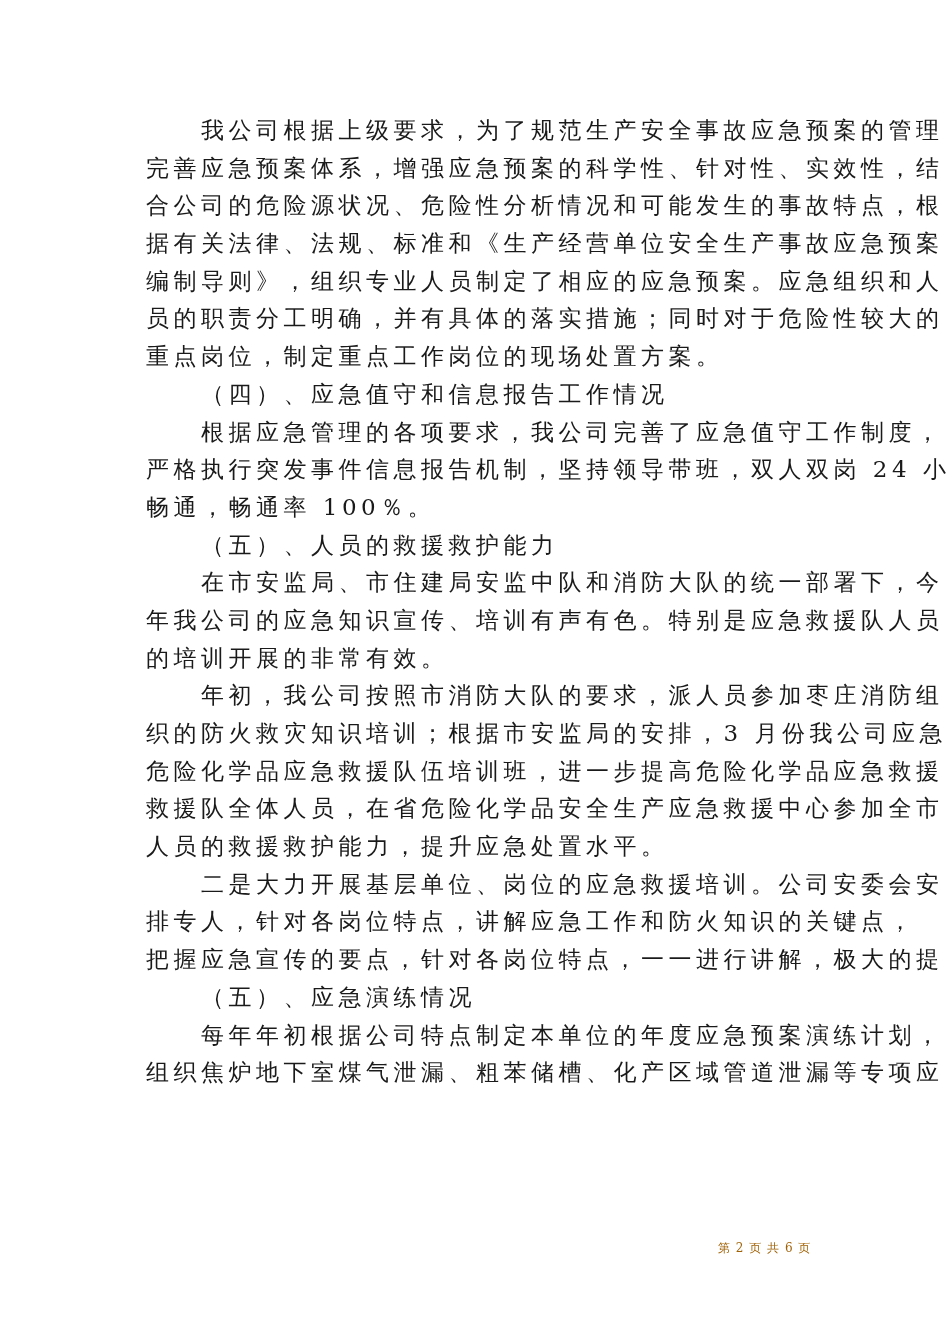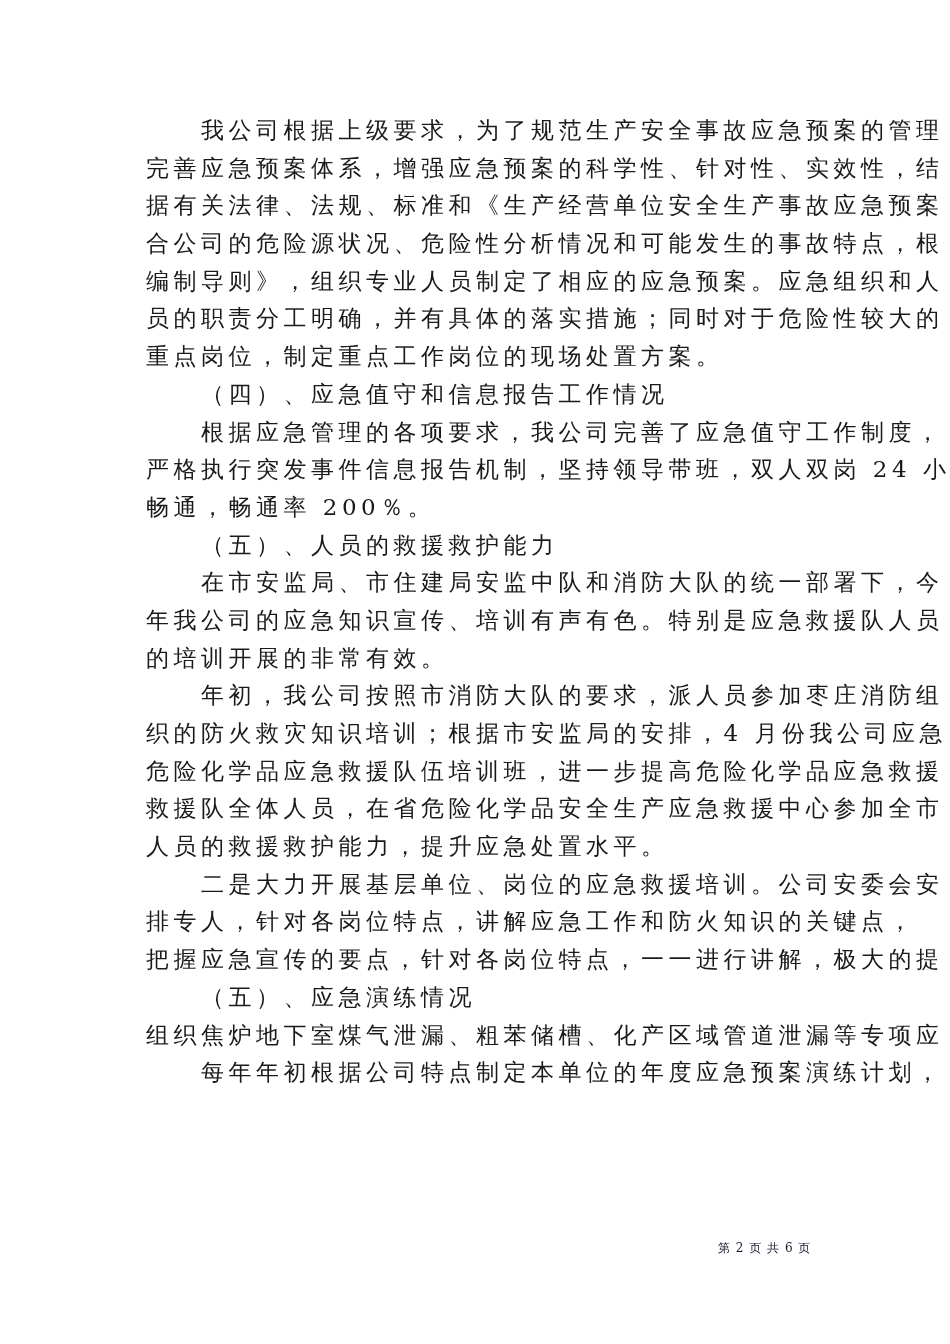--- a/index.html
+++ b/index.html
@@ -42,61 +42,61 @@
     .line.heading {
       padding-left: 55px;
       font-family: Liberation Serif, serif;
     }
     .footer {
       position: absolute;
       left: 718px;
       top: 1240px;
       font-family: "DejaVu Serif", "Liberation Serif", serif;
       font-size: 12px;
-      color: #0f172a;
+      color: #a16207;
       letter-spacing: 1px;
       white-space: nowrap;
     }
   </style>
 </head>
 <body>
 
 <div class="page">
   <div class="body-text">
 
     <div class="line indent">我公司根据上级要求，为了规范生产安全事故应急预案的管理，</div>
     <div class="line">完善应急预案体系，增强应急预案的科学性、针对性、实效性，结</div>
+    <div class="line">合公司的危险源状况、危险性分析情况和可能发生的事故特点，根</div>
     <div class="line">据有关法律、法规、标准和《生产经营单位安全生产事故应急预案</div>
-    <div class="line">合公司的危险源状况、危险性分析情况和可能发生的事故特点，根</div>
     <div class="line">编制导则》，组织专业人员制定了相应的应急预案。应急组织和人</div>
     <div class="line">员的职责分工明确，并有具体的落实措施；同时对于危险性较大的</div>
     <div class="line">重点岗位，制定重点工作岗位的现场处置方案。</div>
 
     <div class="line heading">（四）、应急值守和信息报告工作情况</div>
 
     <div class="line indent">根据应急管理的各项要求，我公司完善了应急值守工作制度，</div>
     <div class="line">严格执行突发事件信息报告机制，坚持领导带班，双人双岗 24 小时</div>
-    <div class="line">畅通，畅通率 200％。</div>
+    <div class="line">畅通，畅通率 100％。</div>
 
     <div class="line heading">（五）、人员的救援救护能力</div>
 
     <div class="line indent">在市安监局、市住建局安监中队和消防大队的统一部署下，今</div>
     <div class="line">年我公司的应急知识宣传、培训有声有色。特别是应急救援队人员</div>
     <div class="line">的培训开展的非常有效。</div>
 
     <div class="line indent">年初，我公司按照市消防大队的要求，派人员参加枣庄消防组</div>
-    <div class="line">织的防火救灾知识培训；根据市安监局的安排，4 月份我公司应急</div>
+    <div class="line">织的防火救灾知识培训；根据市安监局的安排，3 月份我公司应急</div>
     <div class="line">危险化学品应急救援队伍培训班，进一步提高危险化学品应急救援</div>
     <div class="line">救援队全体人员，在省危险化学品安全生产应急救援中心参加全市</div>
     <div class="line">人员的救援救护能力，提升应急处置水平。</div>
 
     <div class="line indent">二是大力开展基层单位、岗位的应急救援培训。公司安委会安</div>
     <div class="line">排专人，针对各岗位特点，讲解应急工作和防火知识的关键点，</div>
     <div class="line">把握应急宣传的要点，针对各岗位特点，一一进行讲解，极大的提</div>
 
     <div class="line heading">（五）、应急演练情况</div>
 
+    <div class="line indent">每年年初根据公司特点制定本单位的年度应急预案演练计划，</div>
     <div class="line">组织焦炉地下室煤气泄漏、粗苯储槽、化产区域管道泄漏等专项应</div>
-    <div class="line indent">每年年初根据公司特点制定本单位的年度应急预案演练计划，</div>
   </div>
 
   <div class="footer">第 2 页 共 6 页</div>
 </div>
 
 </body></html>

